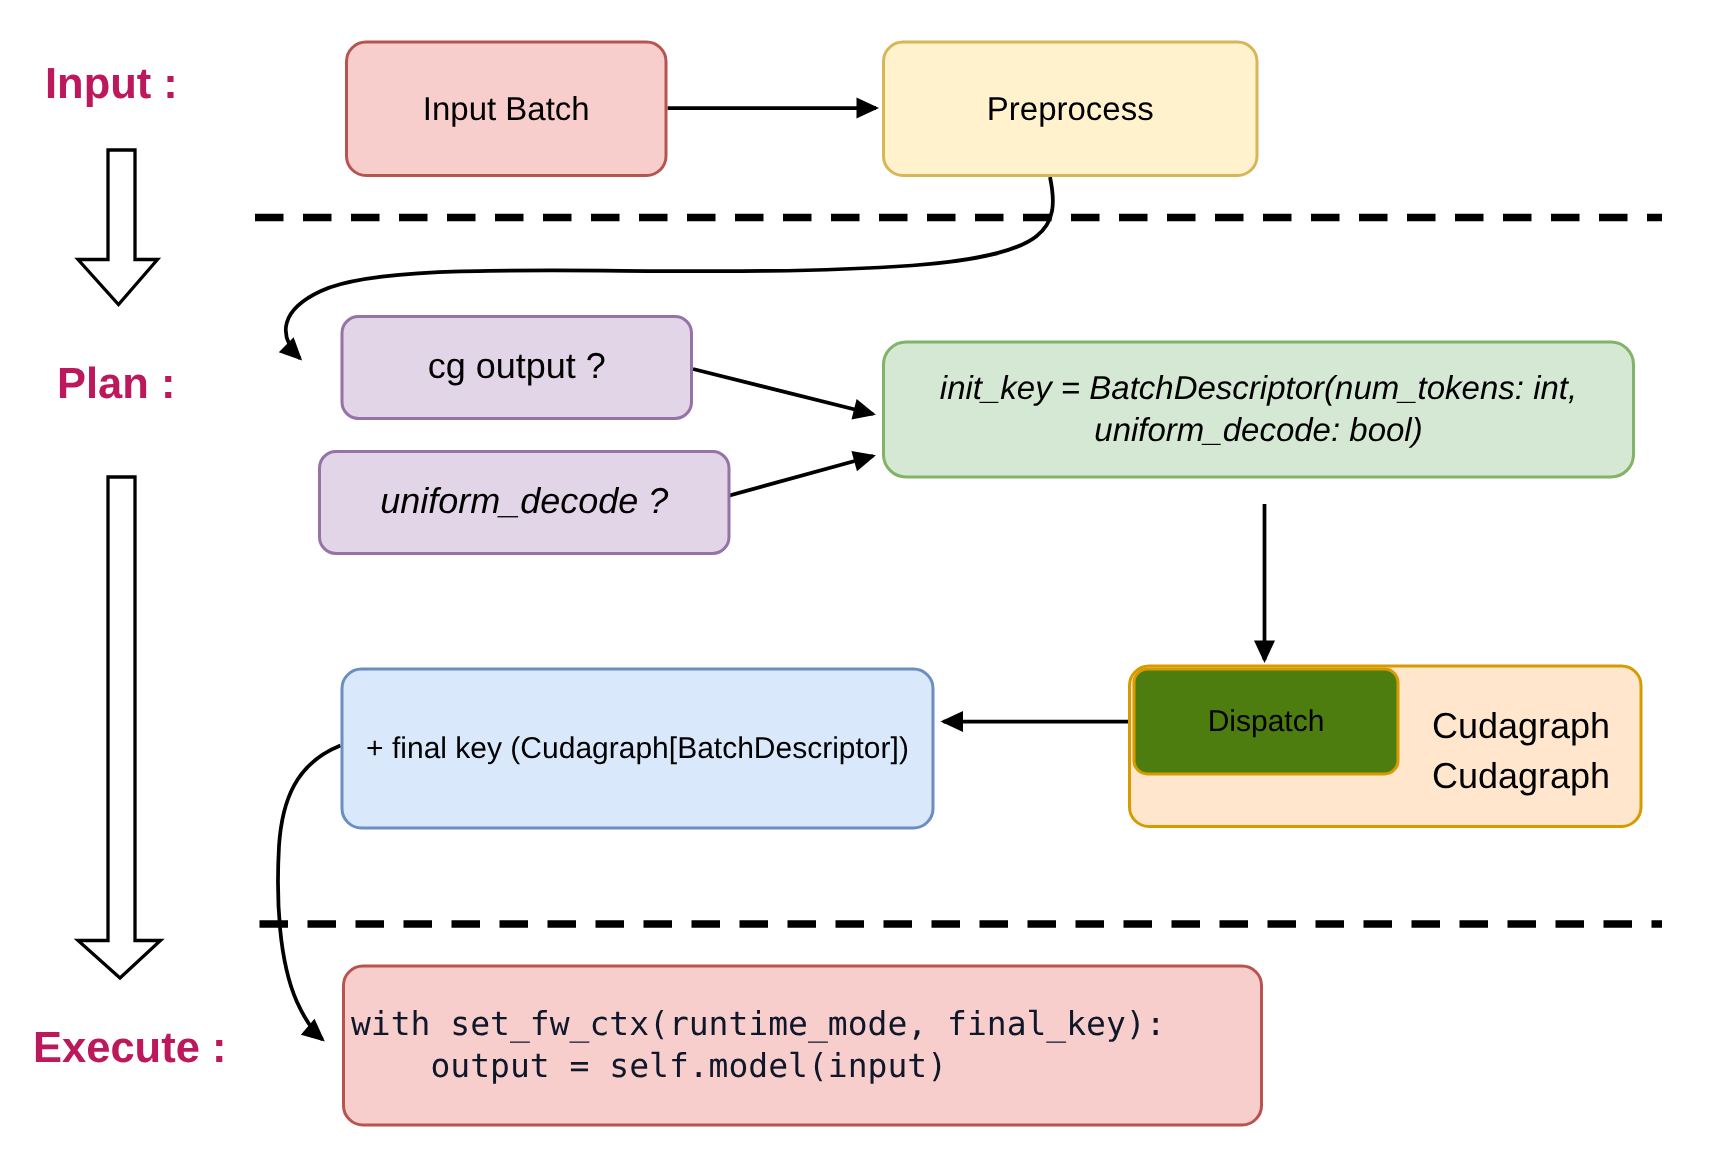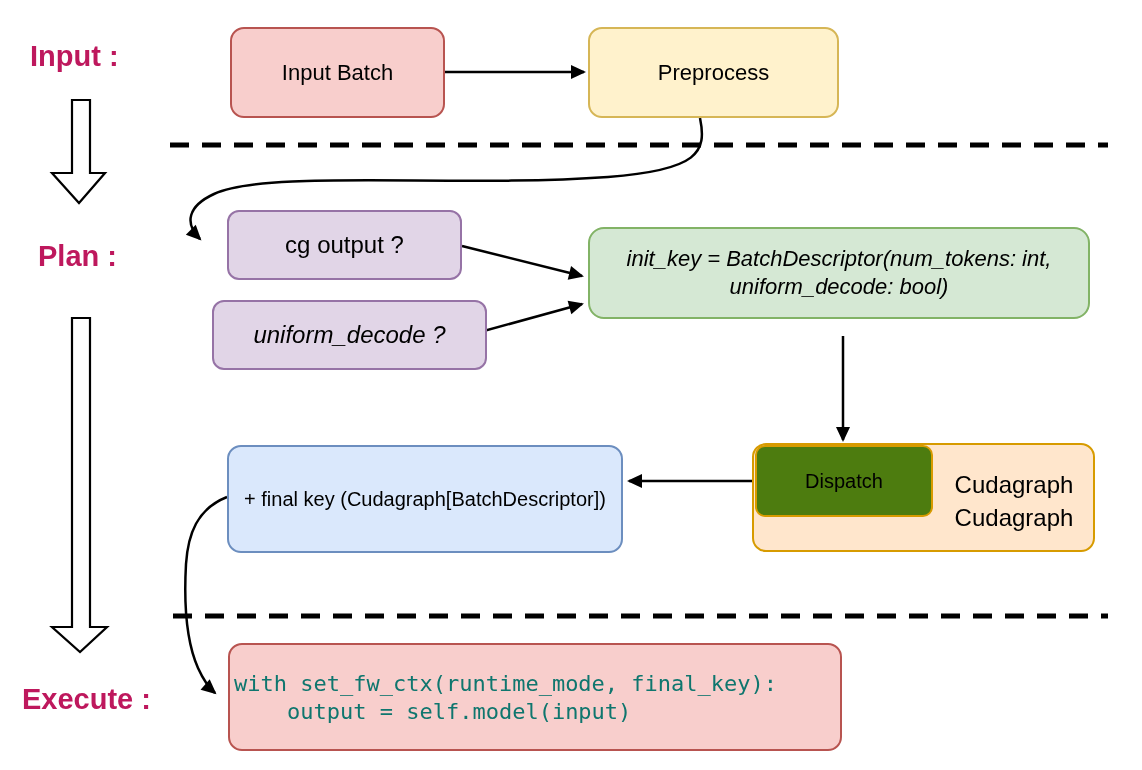--- a/index.html
+++ b/index.html
@@ -19,21 +19,21 @@
   .n-cg-padding{left:227px;top:210px;width:235px;height:70px;background:#e1d5e7;border-color:#9673a6;border-radius:12px;font-size:24px;}
   .n-uniform-decode{left:212px;top:300px;width:275px;height:70px;background:#e1d5e7;border-color:#9673a6;border-radius:12px;font-size:24px;font-style:italic;}
   .n-init-key{left:588px;top:227px;width:502px;height:92px;background:#d5e8d4;border-color:#82b366;border-radius:16px;font-size:22px;line-height:28px;font-style:italic;}
   .n-cudagraph{left:752px;top:443px;width:343px;height:109px;background:#ffe6cc;border-color:#d79b00;border-radius:14px;}
   .n-dispatch{left:755px;top:445px;width:178px;height:72px;background:#4d7c0f;border-color:#d79b00;border-radius:10px;font-size:20px;}
   .n-cudagraph-label{left:933px;top:468px;width:162px;font-size:24px;line-height:33px;text-align:center;position:absolute;}
   .n-runtime{left:227px;top:445px;width:396px;height:108px;background:#dae8fc;border-color:#6c8ebf;border-radius:14px;font-size:20px;line-height:26px;}
   .n-execute-code{left:228px;top:643px;width:614px;height:108px;background:#f8cecc;border-color:#b85450;border-radius:14px;
                   align-items:flex-start;justify-content:flex-start;text-align:left;
                   font-family:"DejaVu Sans Mono","Liberation Mono",monospace;font-size:22px;line-height:28px;
-                  padding:25px 0 0 4px;color:#0f766e;}
+                  padding:25px 0 0 4px;color:#0f172a;}
   .n-execute-code span{white-space:pre;}
 </style>
 </head>
 <body>
 
 <div id="canvas">
 
   <svg class="layer" width="1142" height="770" viewBox="0 0 1142 770">
     <defs>
       <marker id="ah" markerUnits="userSpaceOnUse" markerWidth="20" markerHeight="18" refX="14" refY="8" orient="auto">

